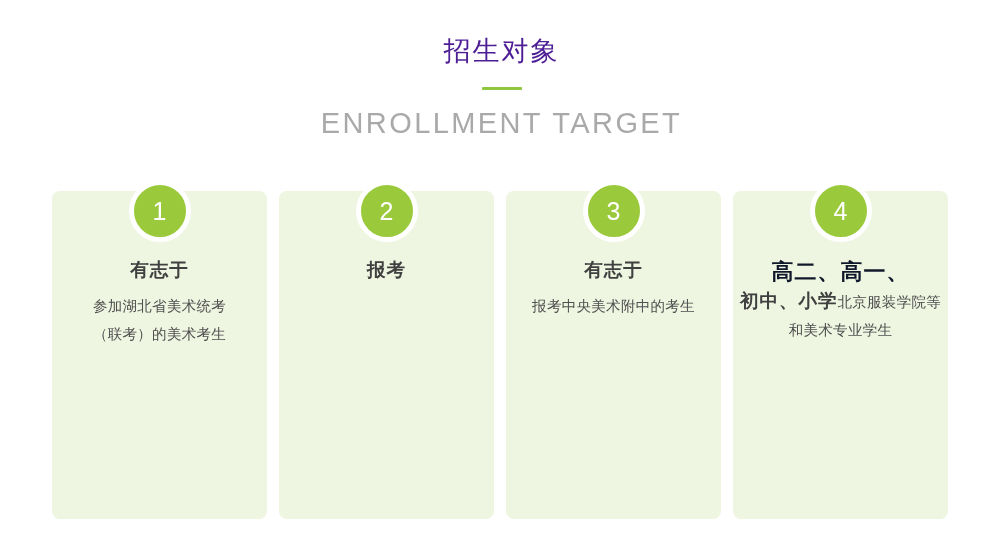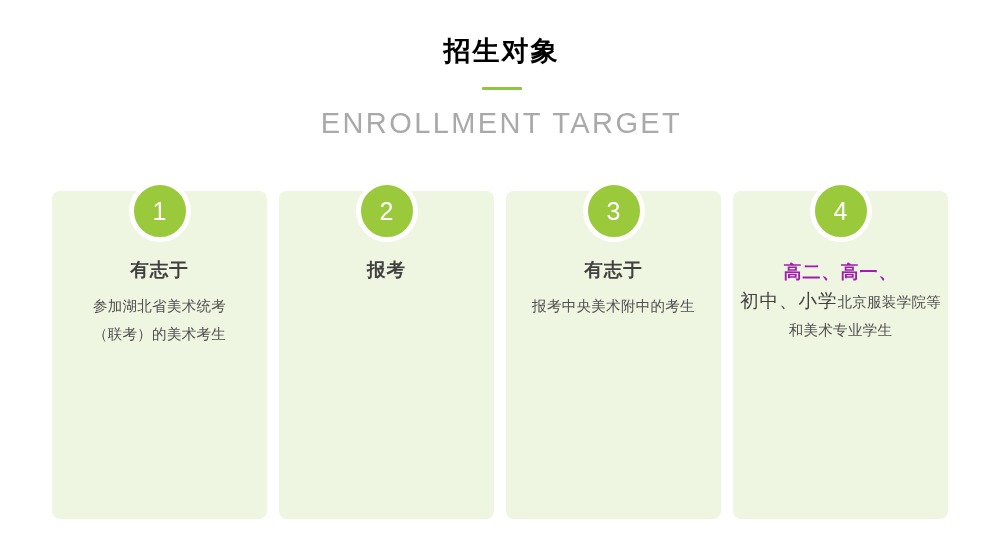--- a/index.html
+++ b/index.html
@@ -17,23 +17,23 @@
 
   
   .header {
     width: 100%;
     padding-top: 34px;
     text-align: center;
     box-sizing: border-box;
   }
   .page-title {
     font-size: 27px;
-    color: #000000;
+    color: #4c1d95;
     letter-spacing: 2px;
-    font-weight: 700;
+    font-weight: 400;
     line-height: 34px;
     margin: 0;
   }
   .title-rule {
     width: 40px;
     height: 3px;
     background: #8ec640;
     margin: 19px auto 0 auto;
     border-radius: 1px;
   }
@@ -94,33 +94,33 @@
   .card-body {
     font-size: 14.5px;
     color: #4f4f4f;
     line-height: 28px;
     letter-spacing: 0.3px;
   }
   .card-body .line {
     white-space: nowrap;
   }
   .card-body .bold {
-    font-weight: normal;
+    font-weight: bold;
     color: #3f3f3f;
   }
 
   
   .card--1 .card-heading,
   .card--3 .card-heading { margin-bottom: 9px; }
   .card--2 .card-heading { margin-bottom: 9px; }
   .card--4 .card-body { font-size: 14.5px; }
   .card--4 .card-body .line.big {
-    font-size: 18px;
+    font-size: 22px;
     font-weight: bold;
-    color: #a21caf;
+    color: #0f172a;
     line-height: 30px;
     letter-spacing: 1px;
   }
 </style>
 </head>
 <body>
 
 <div class="header">
   <h1 class="page-title">招生对象</h1>
   <div class="title-rule"></div>

